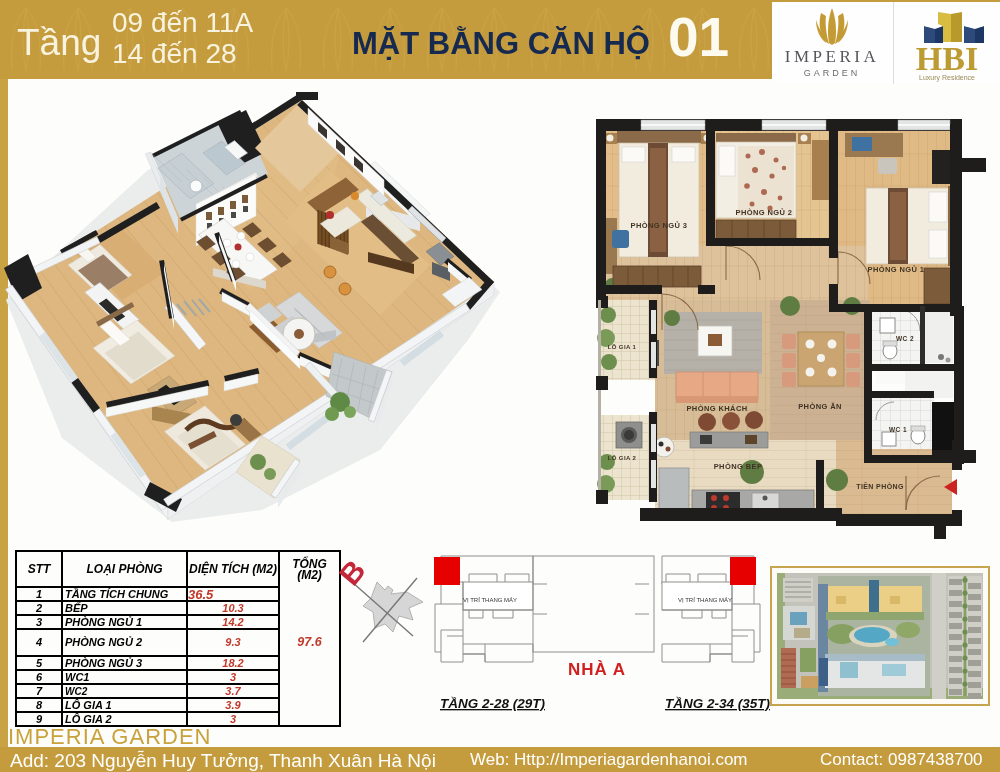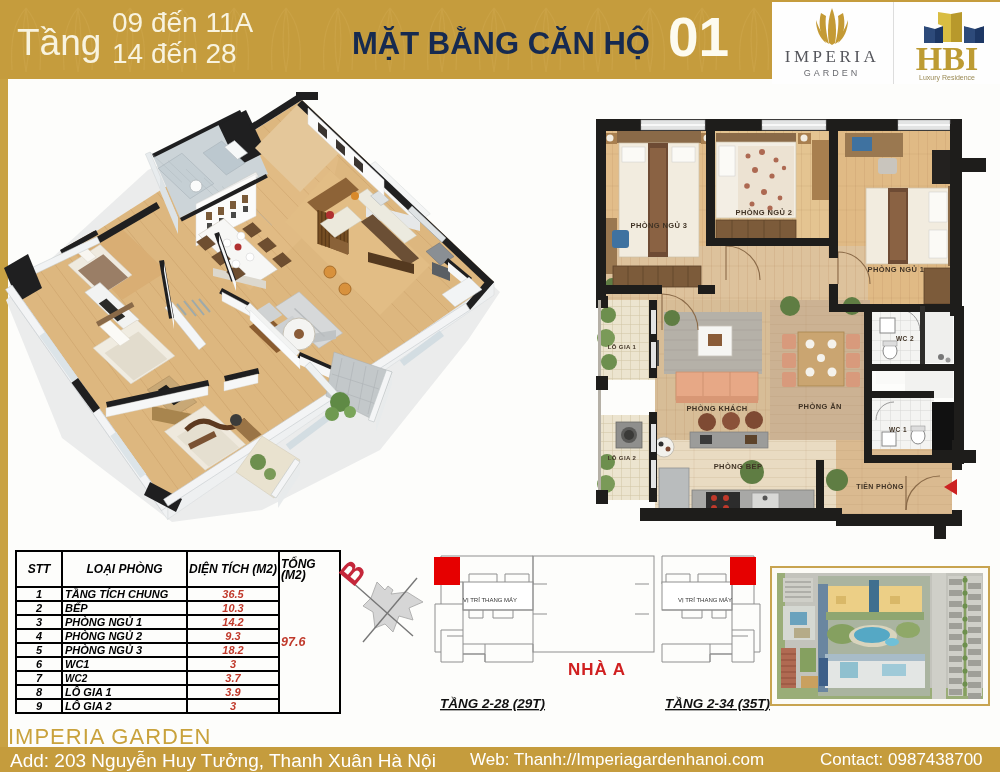--- a/index.html
+++ b/index.html
@@ -491,44 +491,44 @@
 <text x="898" y="432" font-size="6.5" font-weight="bold" fill="#403325" letter-spacing="0.4" text-anchor="middle">WC 1</text>
 </svg>
 
 <div class="abs" style="left:15px;top:550px;">
 <table style="border-collapse:collapse;line-height:11px;font-style:italic;">
   <tbody>
         <tr style="height:36px;">
     <td style="border:2px solid #000;width:42px;text-align:center;font-weight:bold;font-size:12px;">STT</td>
     <td style="border:2px solid #000;width:121px;text-align:center;font-weight:bold;font-size:12px;">LOẠI PHÒNG</td>
     <td style="border:2px solid #000;width:86px;text-align:center;font-weight:bold;font-size:12px;white-space:nowrap;">DIỆN TÍCH (M2)</td>
-    <td rowspan="10" style="border:2px solid #000;width:57px;font-weight:bold;font-size:12px;vertical-align:top;">
+    <td rowspan="10" style="border:2px solid #000;width:57px;text-align:center;font-weight:bold;font-size:12px;vertical-align:top;">
             <div style="margin-top:6px">TỔNG<br>(M2)</div>
             <div style="margin-top:56px;color:#c0392b;font-weight:bold;font-size:12.5px;">97.6</div>
           </td>
   </tr>
   <tr style="height:14px;">
           <td style="border:2px solid #000;text-align:center;font-weight:bold;font-size:11px;padding:0;">1</td>
           <td style="border:2px solid #000;font-weight:bold;font-size:11px;padding:0;padding-left:2px;">TẦNG TÍCH CHUNG</td>
-          <td style="border:2px solid #000;text-align:center;color:#c0392b;font-weight:bold;font-size:11px;padding:0;">36.5</td>
+          <td style="border:2px solid #000;text-align:left;color:#c0392b;font-weight:bold;font-size:13px;padding:0;">36.5</td>
         </tr>
   <tr style="height:14px;">
           <td style="border:2px solid #000;text-align:center;font-weight:bold;font-size:11px;padding:0;">2</td>
           <td style="border:2px solid #000;font-weight:bold;font-size:11px;padding:0;padding-left:2px;">BẾP</td>
           <td style="border:2px solid #000;text-align:center;color:#c0392b;font-weight:bold;font-size:11px;padding:0;">10.3</td>
         </tr>
   <tr style="height:14px;">
           <td style="border:2px solid #000;text-align:center;font-weight:bold;font-size:11px;padding:0;">3</td>
           <td style="border:2px solid #000;font-weight:bold;font-size:11px;padding:0;padding-left:2px;">PHÒNG NGỦ 1</td>
           <td style="border:2px solid #000;text-align:center;color:#c0392b;font-weight:bold;font-size:11px;padding:0;">14.2</td>
         </tr>
   <tr style="height:14px;">
           <td style="border:2px solid #000;text-align:center;font-weight:bold;font-size:11px;padding:0;">4</td>
           <td style="border:2px solid #000;font-weight:bold;font-size:11px;padding:0;padding-left:2px;">PHÒNG NGỦ 2</td>
-          <td style="border:2px solid #000;text-align:center;color:#c0392b;font-weight:bold;font-size:11px;padding:0;">9.3</td>
+          <td style="border:2px solid #000;text-align:center;color:#c0392b;font-weight:bold;font-size:11px;padding:7px;">9.3</td>
         </tr>
   <tr style="height:14px;">
           <td style="border:2px solid #000;text-align:center;font-weight:bold;font-size:11px;padding:0;">5</td>
           <td style="border:2px solid #000;font-weight:bold;font-size:11px;padding:0;padding-left:2px;">PHÒNG NGỦ 3</td>
           <td style="border:2px solid #000;text-align:center;color:#c0392b;font-weight:bold;font-size:11px;padding:0;">18.2</td>
         </tr>
   <tr style="height:14px;">
           <td style="border:2px solid #000;text-align:center;font-weight:bold;font-size:11px;padding:0;">6</td>
           <td style="border:2px solid #000;font-weight:bold;font-size:11px;padding:0;padding-left:2px;">WC1</td>
           <td style="border:2px solid #000;text-align:center;color:#c0392b;font-weight:bold;font-size:11px;padding:0;">3</td>
@@ -663,15 +663,15 @@
     <circle cx="195" cy="105" r="2.6" fill="#6d8f4e"></circle>
     <circle cx="195" cy="118" r="2.6" fill="#6d8f4e"></circle>
 </svg>
 
 <div class="abs" style="left:8px;top:724px;font-size:22px;color:#c9a23c;letter-spacing:1px;">IMPERIA GARDEN</div>
 
 <div class="abs" style="left:0;top:747px;width:1000px;height:25px;background:#c59c3d;"></div>
 
 <div class="abs" style="left:10px;top:750px;color:#fff;font-size:19px;">Add: 203 Nguyễn Huy Tưởng, Thanh Xuân Hà Nội</div>
 
-<div class="abs" style="left:470px;top:750px;color:#fff;font-size:17px;">Web: Thanh://Imperiagardenhanoi.com</div>
+<div class="abs" style="left:470px;top:750px;color:#fff;font-size:17px;">Web: Http://Imperiagardenhanoi.com</div>
 
 <div class="abs" style="left:820px;top:750px;color:#fff;font-size:17px;">Contact: 0987438700</div>
 
 </body></html>

